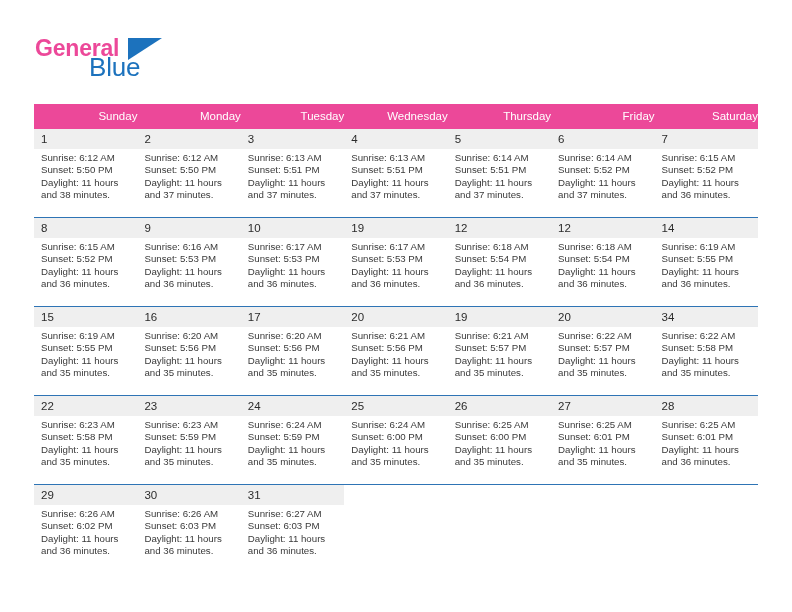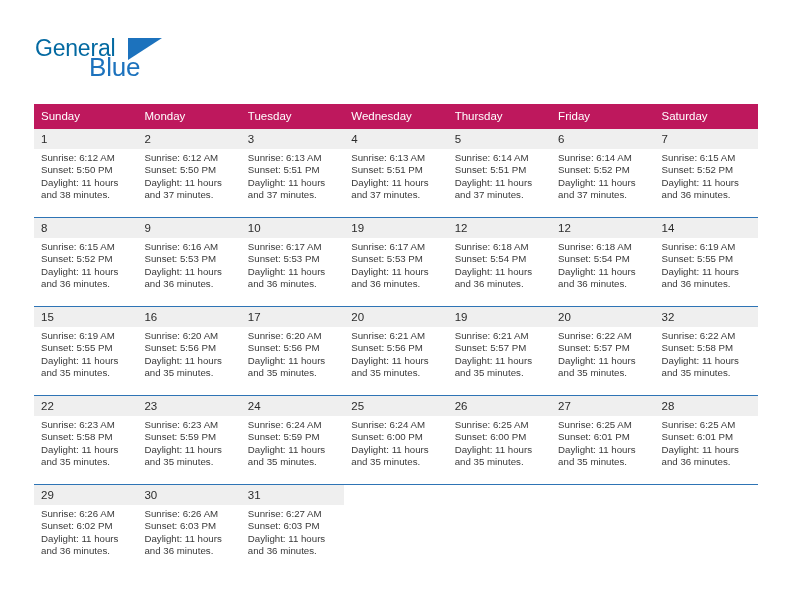--- a/index.html
+++ b/index.html
@@ -36,23 +36,24 @@
     top: 36px;
     width: 230px;
     height: 50px;
   }
   .brand-general {
     position: absolute;
     left: 0;
     top: 0;
     font-size: 23px;
     line-height: 25px;
-    color: #0369a1;
+    color: #ec4899;
     letter-spacing: -0.2px;
     font-family: "Liberation Sans", sans-serif;
+    font-weight: bold;
   }
   .brand-blue {
     position: absolute;
     left: 54px;
     top: 19px;
     font-size: 26px;
     line-height: 25px;
     color: #1c72bd;
     letter-spacing: -0.2px;
     font-family: "Liberation Sans", sans-serif;
@@ -99,25 +100,25 @@
     width: 724px;
   }
   table.cal-table {
     width: 724px;
     border-collapse: collapse;
     table-layout: fixed;
   }
   table.cal-table col { width: 103.43px; }
 
   thead th.dow {
-    background: #be185d;
+    background: #ec4899;
     color: #ffffff;
     font-size: 11.5px;
     font-weight: normal;
-    text-align: left;
+    text-align: right;
     padding: 6px 0 6px 7px;
     height: 10px;
     line-height: 13px;
     border: 0;
     vertical-align: middle;
   }
 
   tbody tr.week-row > td {
     vertical-align: top;
     padding: 0;
@@ -414,21 +415,21 @@
                 <div class="day-info">
                   <div>Sunrise: 6:22 AM</div>
                   <div>Sunset: 5:57 PM</div>
                   <div>Daylight: 11 hours</div>
                   <div>and 35 minutes.</div>
                 </div>
               </div>
             </td>
           <td>
               <div class="cell-inner">
-                <div class="day-num">32</div>
+                <div class="day-num">34</div>
                 <div class="day-info">
                   <div>Sunrise: 6:22 AM</div>
                   <div>Sunset: 5:58 PM</div>
                   <div>Daylight: 11 hours</div>
                   <div>and 35 minutes.</div>
                 </div>
               </div>
             </td>
         </tr>
 

